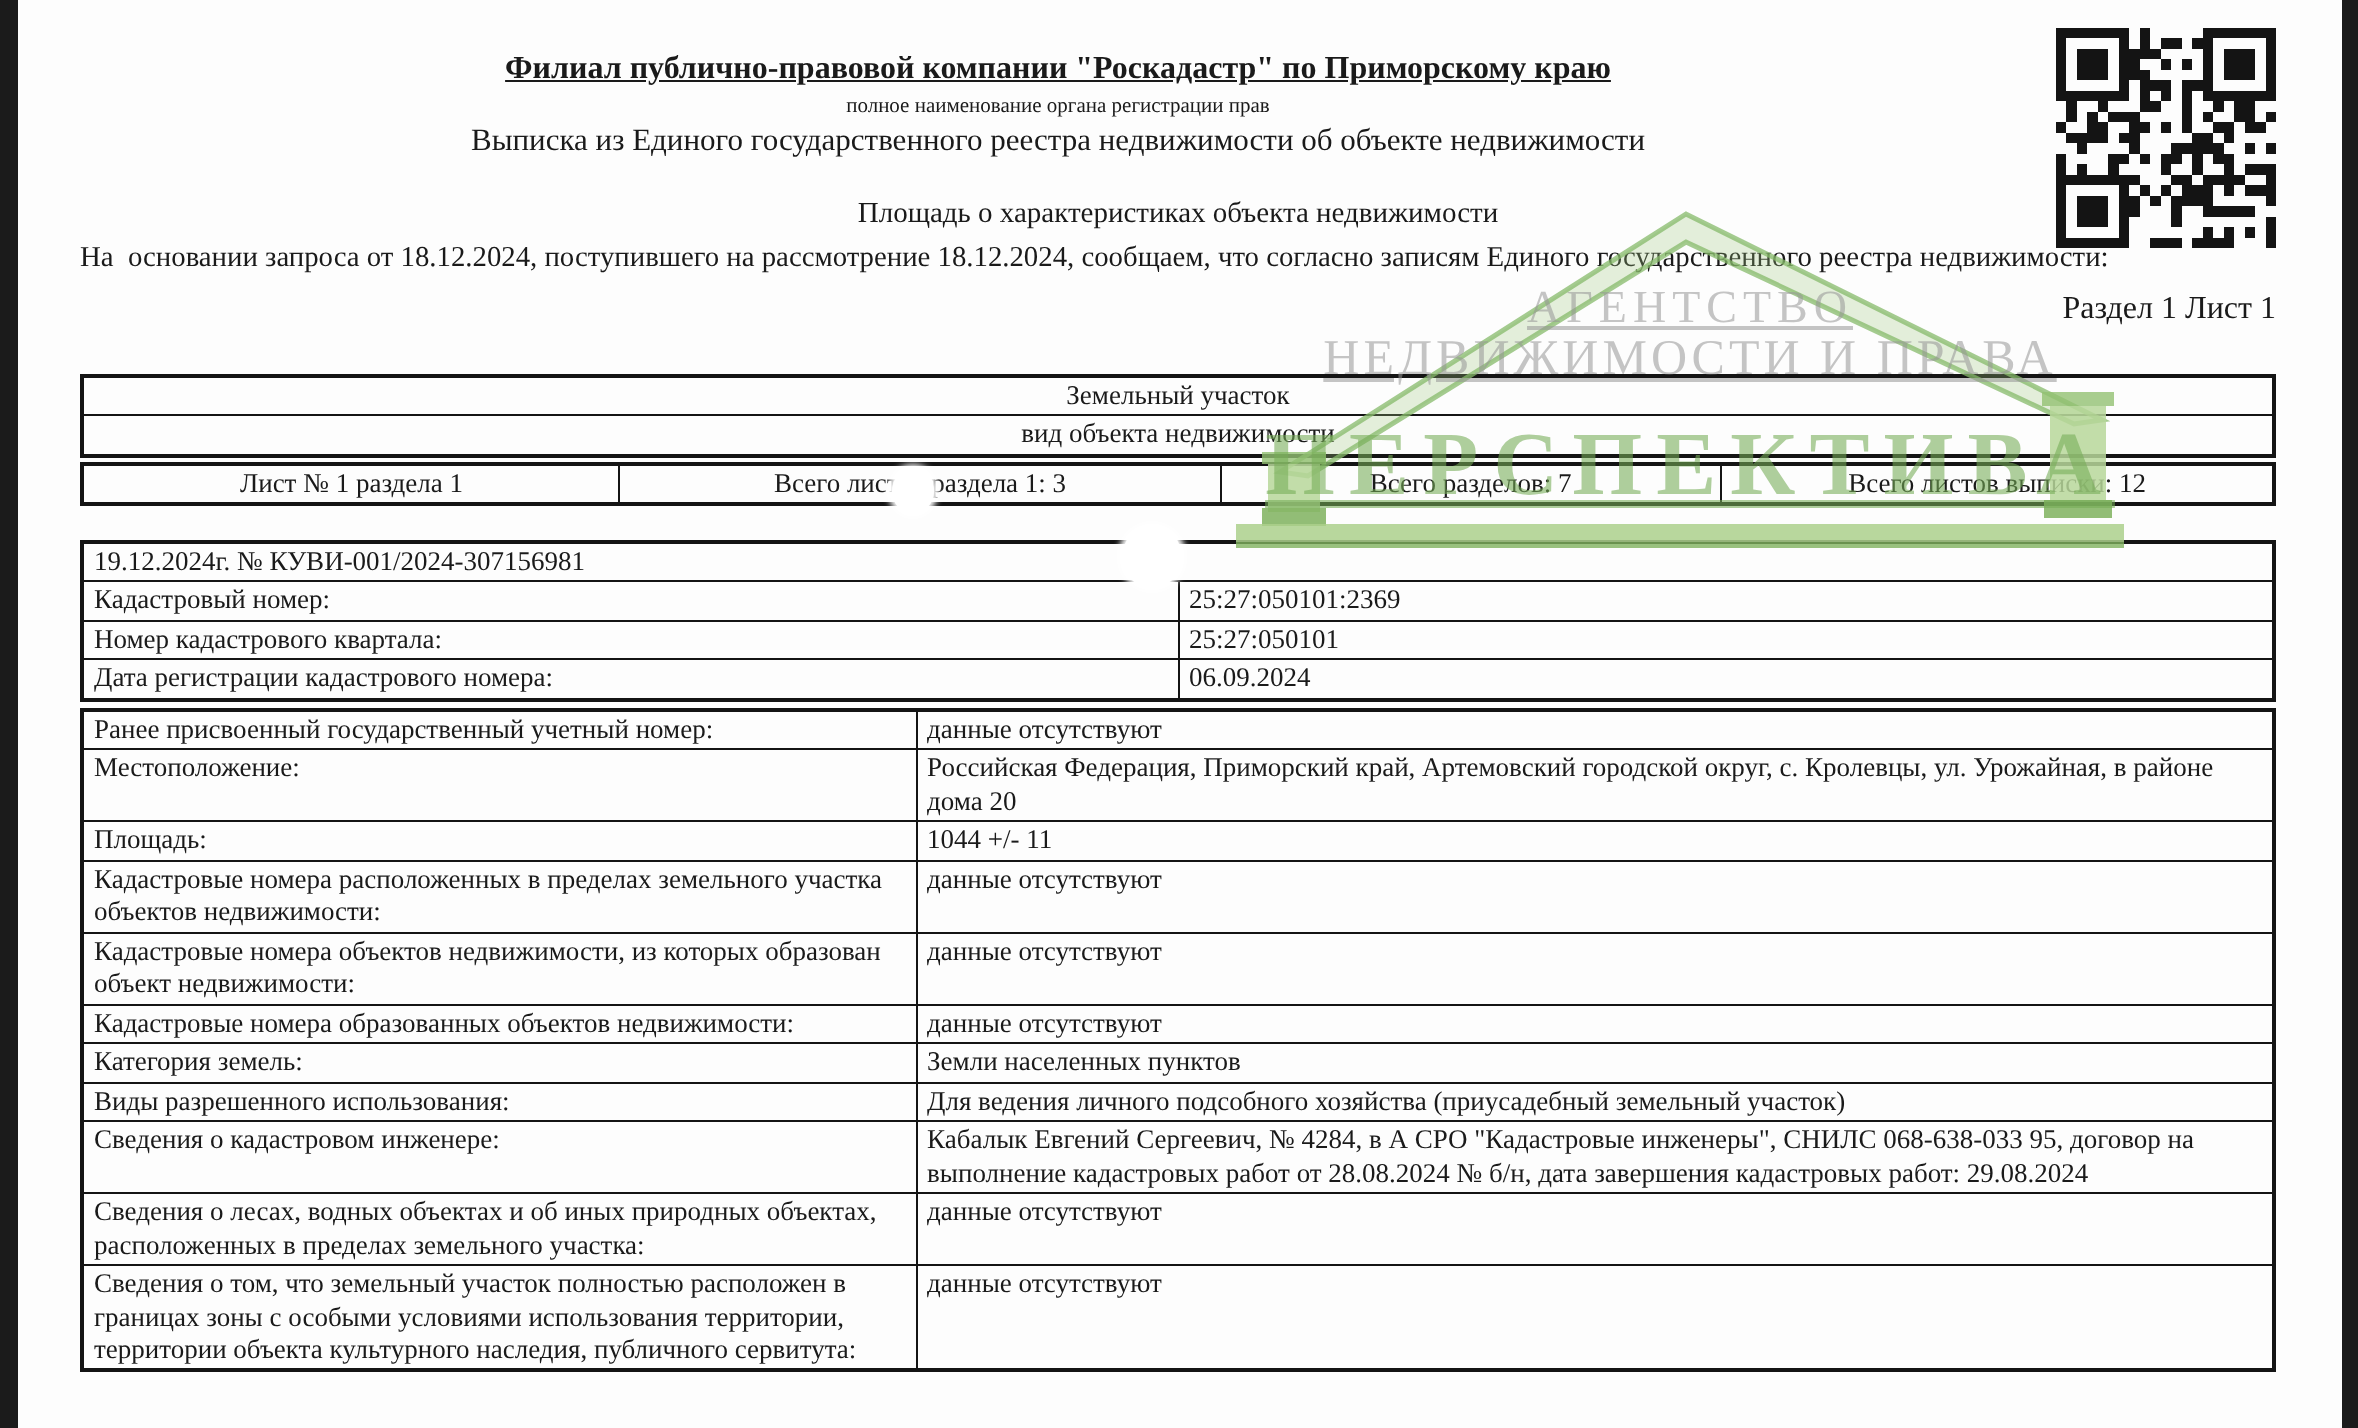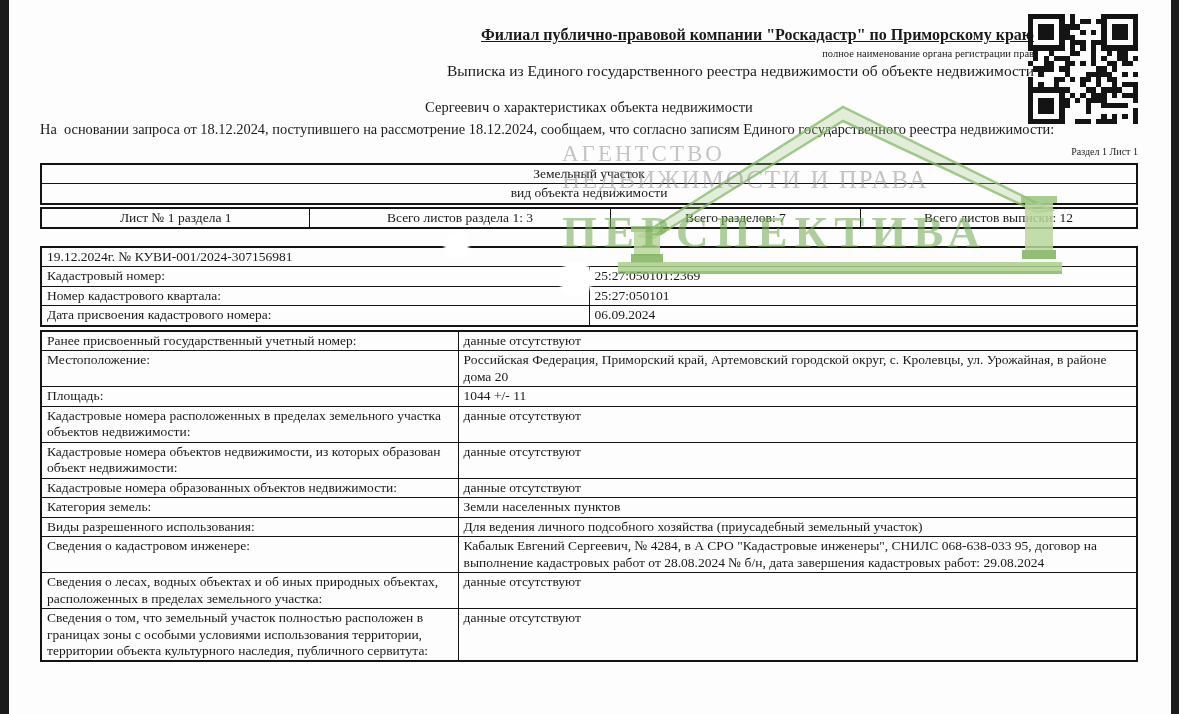--- a/index.html
+++ b/index.html
@@ -5,48 +5,48 @@
   html,body{margin:0;padding:0;}
   body{
     width:1179px;height:714px;position:relative;overflow:hidden;
     background:#fdfdfd;color:#1a1a1a;
     font-family:"Liberation Serif","DejaVu Serif",serif;
   }
   .scan-edge{position:absolute;top:0;height:714px;background:#1b1b1b;z-index:20;}
   .scan-edge.left{left:0;width:9px;}
   .scan-edge.right{right:0;width:8px;}
 
-  .hdr-center{position:absolute;left:24px;width:1010px;text-align:right;z-index:2;}
+  .hdr-center{position:absolute;left:24px;width:1010px;text-align:center;z-index:2;}
   .org-name{top:26px;font-size:16px;font-weight:bold;text-decoration:underline;}
   .org-caption{top:48px;font-size:10.5px;}
   .doc-title{top:62px;font-size:15.5px;}
   .section-title{position:absolute;left:40px;width:1098px;text-align:center;top:99px;font-size:14.5px;z-index:2;}
   .intro{position:absolute;left:40px;top:121px;width:1105px;font-size:14.4px;white-space:pre-wrap;z-index:2;}
-  .sheet-label{position:absolute;left:40px;width:1098px;text-align:right;top:146px;font-size:10px;z-index:2;}
+  .sheet-label{position:absolute;left:40px;width:1098px;text-align:right;top:146px;font-size:16px;z-index:2;}
 
   table{position:absolute;left:40px;width:1098px;border-collapse:collapse;table-layout:fixed;
         font-size:13.5px;z-index:1;background:transparent;}
-  table{border:2.2px solid #141414;}
+  table{border:2.2px solid #141414;margin-top:24px;}
   td{border:1.4px solid #141414;padding:1px 5px;line-height:1.22;vertical-align:top;}
   .tbl-object{top:163px;}
   .tbl-object td{text-align:center;height:16px;}
   .tbl-sheets{top:207px;padding-left:20px;}
   .tbl-sheets td{text-align:center;height:16px;}
   .tbl-request{top:246px;}
   .tbl-request td{height:16px;}
   .tbl-details{top:330px;}
   .col-label{width:37.8%;}
   .col-value{width:62.2%;}
 
   .smudge{position:absolute;background:#ffffff;border-radius:50%;z-index:5;box-shadow:0 0 3px 2px #ffffff;}
   .smudge1{left:446px;top:234px;width:21px;height:23px;}
   .smudge2{left:561px;top:263px;width:30px;height:31px;}
 
   .watermark{position:absolute;left:0;top:0;width:1179px;height:714px;z-index:10;pointer-events:none;}
-  .wm-text{position:absolute;left:562px;width:500px;}
+  .wm-text{position:absolute;left:595px;width:500px;text-align:center;text-decoration:underline;}
   .wm-gray1{top:141px;font-size:23px;color:rgba(150,150,150,0.55);letter-spacing:3px;}
   .wm-gray2{top:166px;font-size:25px;color:rgba(150,150,150,0.55);letter-spacing:2px;}
   .wm-brand{top:206px;font-size:45px;font-weight:bold;color:rgba(118,173,86,0.58);letter-spacing:7px;}
 
   .qr{position:absolute;left:1028px;top:14px;width:110px;height:110px;z-index:3;}
 </style>
 </head>
 <body>
 
 <div class="scan-edge left"></div>
@@ -283,21 +283,21 @@
       <rect x="14" y="20" width="1" height="1" fill="#141414"></rect>
       <rect x="15" y="20" width="1" height="1" fill="#141414"></rect>
       <rect x="16" y="20" width="1" height="1" fill="#141414"></rect>
       <rect x="20" y="20" width="1" height="1" fill="#141414"></rect>
     </svg>
 </div>
 
 <div class="hdr-center org-name">Филиал публично-правовой компании "Роскадастр" по Приморскому краю</div>
 <div class="hdr-center org-caption">полное наименование органа регистрации прав</div>
 <div class="hdr-center doc-title">Выписка из Единого государственного реестра недвижимости об объекте недвижимости</div>
-<div class="section-title">Сергеевич о характеристиках объекта недвижимости</div>
+<div class="section-title">Площадь о характеристиках объекта недвижимости</div>
 <div class="intro">На  основании запроса от 18.12.2024, поступившего на рассмотрение 18.12.2024, сообщаем, что согласно записям Единого государственного реестра недвижимости:</div>
 <div class="sheet-label">Раздел 1 Лист 1</div>
 
 <table class="tbl-object">
   <tbody>
       <tr>
         <td>Земельный участок</td>
       </tr>
   <tr>
         <td>вид объекта недвижимости</td>
@@ -323,21 +323,21 @@
       </tr>
   <tr>
     <td class="col-label">Кадастровый номер:</td>
     <td class="col-value">25:27:050101:2369</td>
   </tr>
   <tr>
     <td>Номер кадастрового квартала:</td>
     <td>25:27:050101</td>
   </tr>
   <tr>
-    <td>Дата присвоения кадастрового номера:</td>
+    <td>Дата регистрации кадастрового номера:</td>
     <td>06.09.2024</td>
   </tr>
 </tbody>
   </table>
 
 <table class="tbl-details">
   <tbody>
       <tr>
     <td class="col-label">Ранее присвоенный государственный учетный номер:</td>
     <td class="col-value">данные отсутствуют</td>

